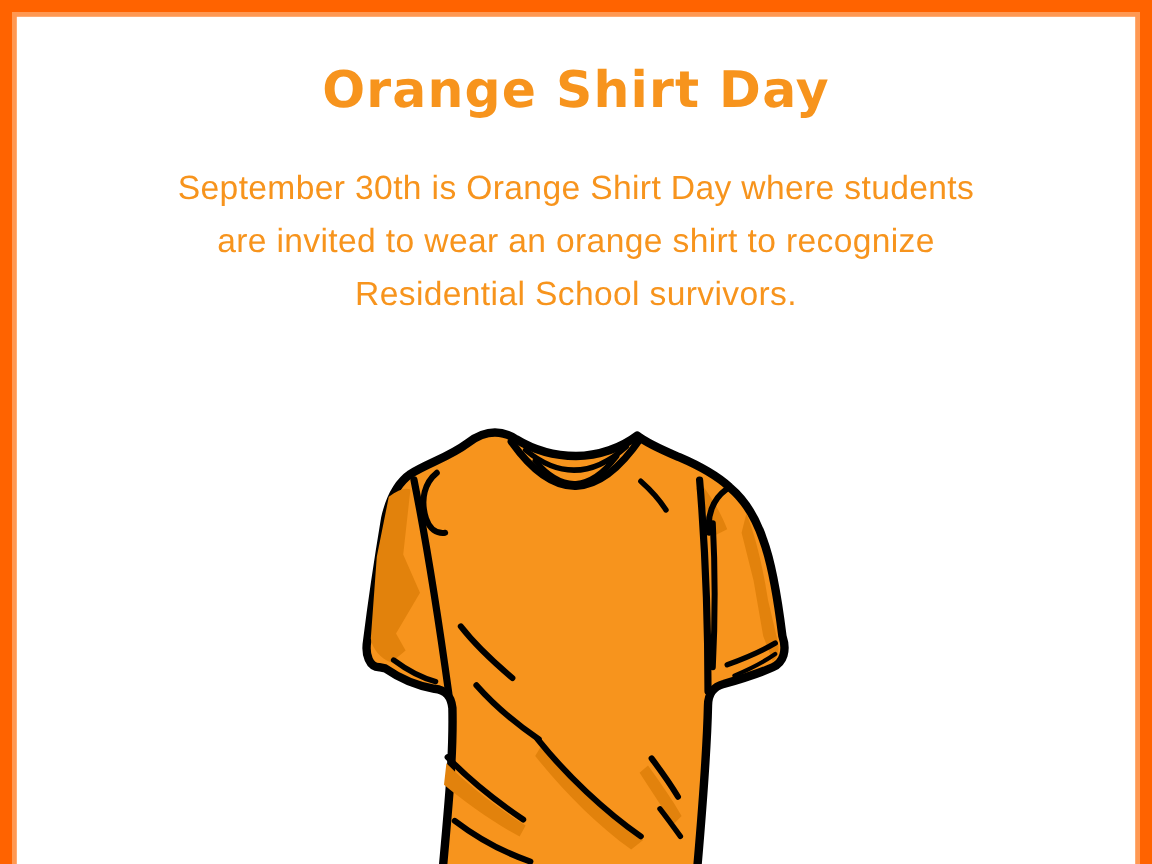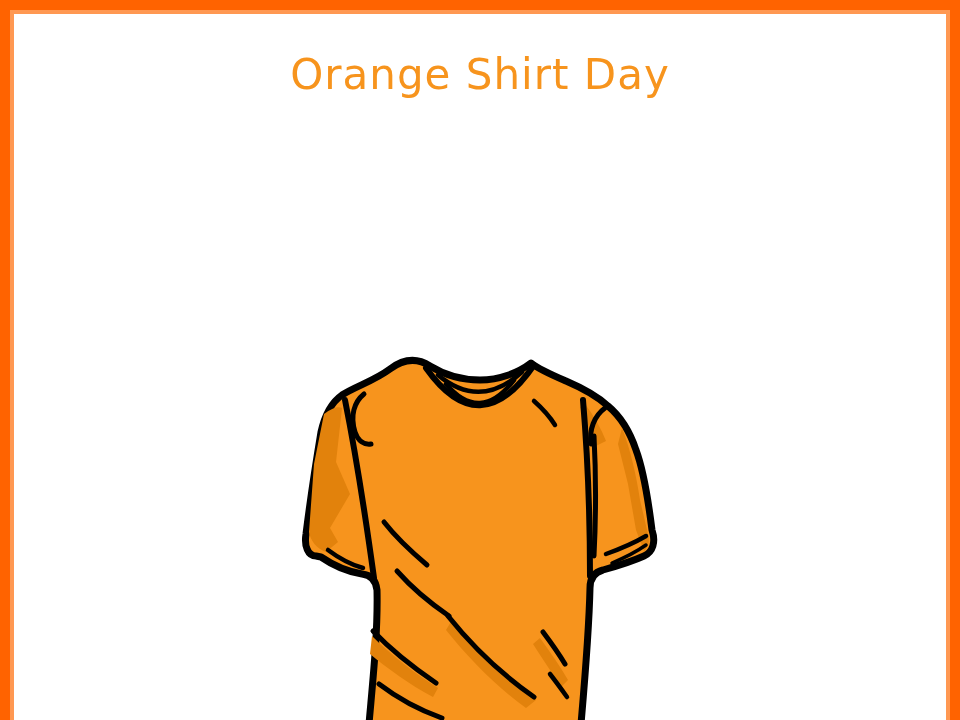--- a/index.html
+++ b/index.html
@@ -24,21 +24,21 @@
     border-left:4px solid #FF9852;
     border-right:4px solid #FF9852;
     box-sizing:border-box;
     pointer-events:none;
   }
   .title{
     margin:0;
     padding-top:50px;
     text-align:center;
     font-family:"DejaVu Sans",sans-serif;
-    font-weight:400;
+    font-weight:700;
     font-size:42px;
     letter-spacing:1px;
     color:#F7941D;
   }
   .description{
     margin:36px auto 0 auto;
     width:780px;
     text-align:center;
     font-size:28px;
     line-height:44px;
@@ -53,20 +53,25 @@
   }
   .shirt-wrap svg{display:block;}
 </style>
 </head>
 <body>
 
 <div class="page">
 
   <h1 class="title">Orange Shirt Day</h1>
 
+  <p class="description">
+    <span>September 30th is Orange Shirt Day where students</span>
+    <span>are invited to wear an orange shirt to recognize</span>
+    <span>Residential School survivors.</span>
+  </p>
 
   <div class="shirt-wrap">
     <svg width="380" height="380" viewBox="0 0 380 380" xmlns="http://www.w3.org/2000/svg">
 
       <path stroke="#000000" stroke-width="7" stroke-linejoin="round" d="M130,22 C116,13 102,16 90,25 C74,37 56,42 42,51 C32,58 25,70 21,88
                C16,118 10,158 6,190 C4,202 8,212 16,212 L21,213
                C34,222 50,228 62,230 C72,231 76,237 77,246
                C78,288 73,334 69,380 L281,380
                C285,334 289,288 290,244 C290,234 295,228 303,226
                C317,222 333,217 344,212 C353,208 356,198 352,186

